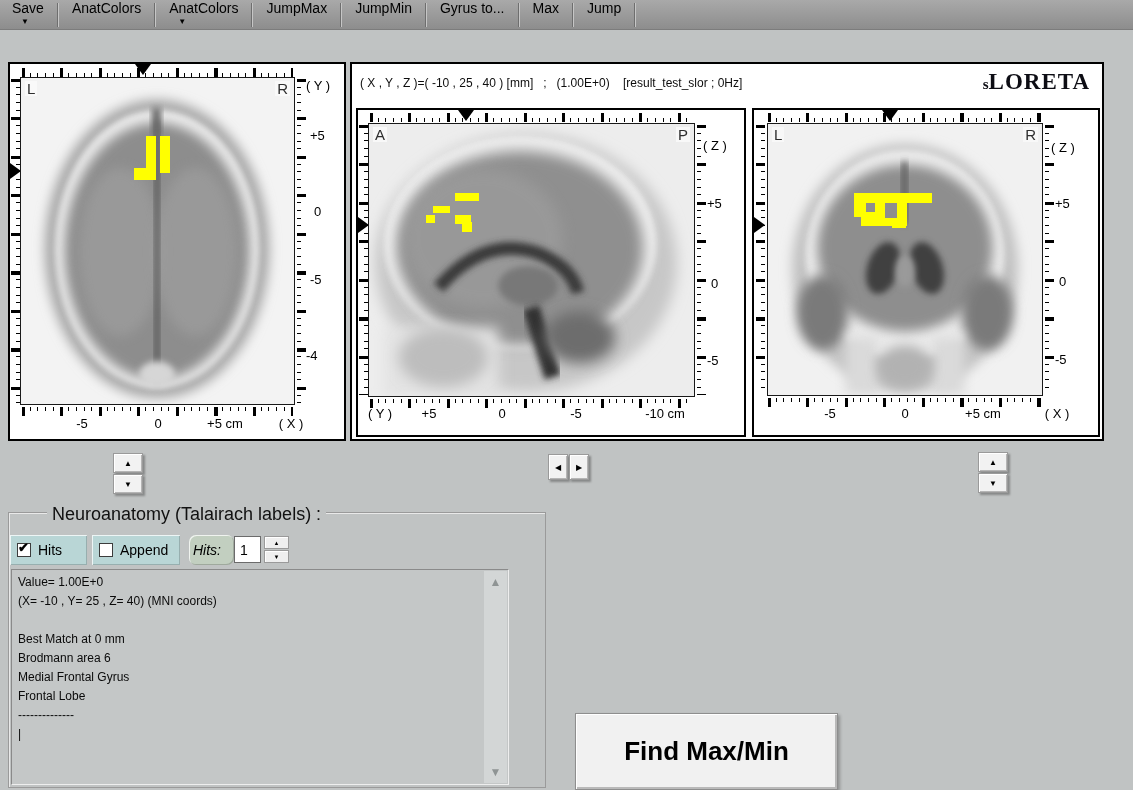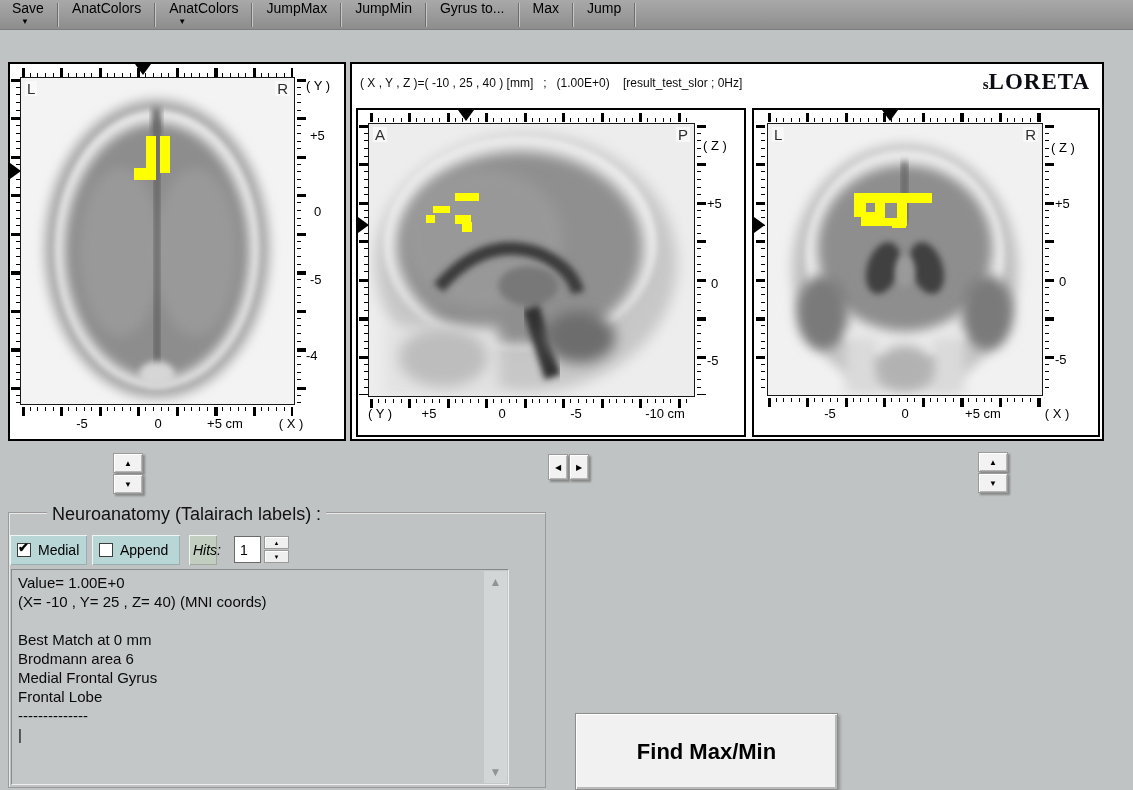--- a/index.html
+++ b/index.html
@@ -73,29 +73,29 @@
   .mini { position:absolute; width:25px; height:13px; background:#efefef; border:1px solid #9a9a9a;
     box-shadow:inset 1px 1px 0 #fff; display:flex; align-items:center; justify-content:center; font-size:6px; color:#000; }
   .darkstrip { position:absolute; height:30px; background:linear-gradient(#7d7d7d,#656565);
     display:flex; align-items:center; color:#fff; font-size:14px; }
   .dbtn { padding:0 12px; white-space:nowrap; cursor:default; }
   .dsep { width:1px; height:20px; background:#cfcfcf; box-shadow:-1px 0 0 #4e4e4e; }
 
   .output { position:absolute; left:2px; top:56px; width:498px; height:216px; background:#c4c7c7;
     border:1px solid #8a8a8a; border-bottom-color:#eeeeee; border-right-color:#eeeeee; }
   .outtext { position:absolute; left:6px; top:3px; right:28px; bottom:3px;
-    font-size:15px; line-height:19px; color:#0a0a0a; white-space:pre-wrap; overflow:hidden; }
+    font-size:12px; line-height:19px; color:#0a0a0a; white-space:pre-wrap; overflow:hidden; }
   .scrollcol { position:absolute; right:1px; top:1px; width:23px; bottom:1px; background:#d3d6d6; }
   .sarr { position:absolute; left:0; width:23px; text-align:center; font-size:12px; color:#8f9494; }
   .sarr.up { top:4px; } .sarr.down { bottom:4px; }
 
   
   .findbtn { position:absolute; left:575px; top:713px; width:263px; height:77px; background:#f1f1f1;
     border:1px solid #8e8e8e; box-shadow:inset 1px 1px 0 #ffffff, inset -2px -2px 0 #b9b9b9, 2px 2px 3px rgba(0,0,0,.25);
-    font-size:22px; font-weight:bold; color:#000; display:flex; align-items:center; justify-content:center; }
+    font-size:26px; font-weight:bold; color:#000; display:flex; align-items:center; justify-content:center; }
 </style>
 </head>
 <body>
 
 <div class="screen">
 
   <div class="menubar">
     <div class="mitem">
       <span>Save</span>
       <span class="dda">▼</span>
@@ -313,27 +313,27 @@
       <span>▼</span>
     </div>
 
   <div class="groupbox">
     <span class="gtitle">Neuroanatomy (Talairach labels) :</span>
 
     <div class="seg cyan" style="left:1px; top:22px; width:77px;">
       <span class="cb">
           <span class="check">✔</span>
         </span>
-      <span>Medial</span>
+      <span>Hits</span>
     </div>
     <div class="seg cyan" style="left:83px; top:22px; width:88px;">
       <span class="cb"></span>
       <span>Append</span>
     </div>
-    <div class="seg green" style="left:180px; top:22px; width:28px; padding:0 4px;">
+    <div class="seg green" style="left:180px; top:22px; width:45px; padding:0 4px;border-radius:7px;">
       <span class="italic">Hits:</span>
     </div>
     <div class="numbox" style="left:225px; top:23px;">1</div>
     <div class="mini" style="left:255px; top:23px;">
         <span>▲</span>
       </div>
     <div class="mini" style="left:255px; top:37px;">
         <span>▼</span>
       </div>
 

